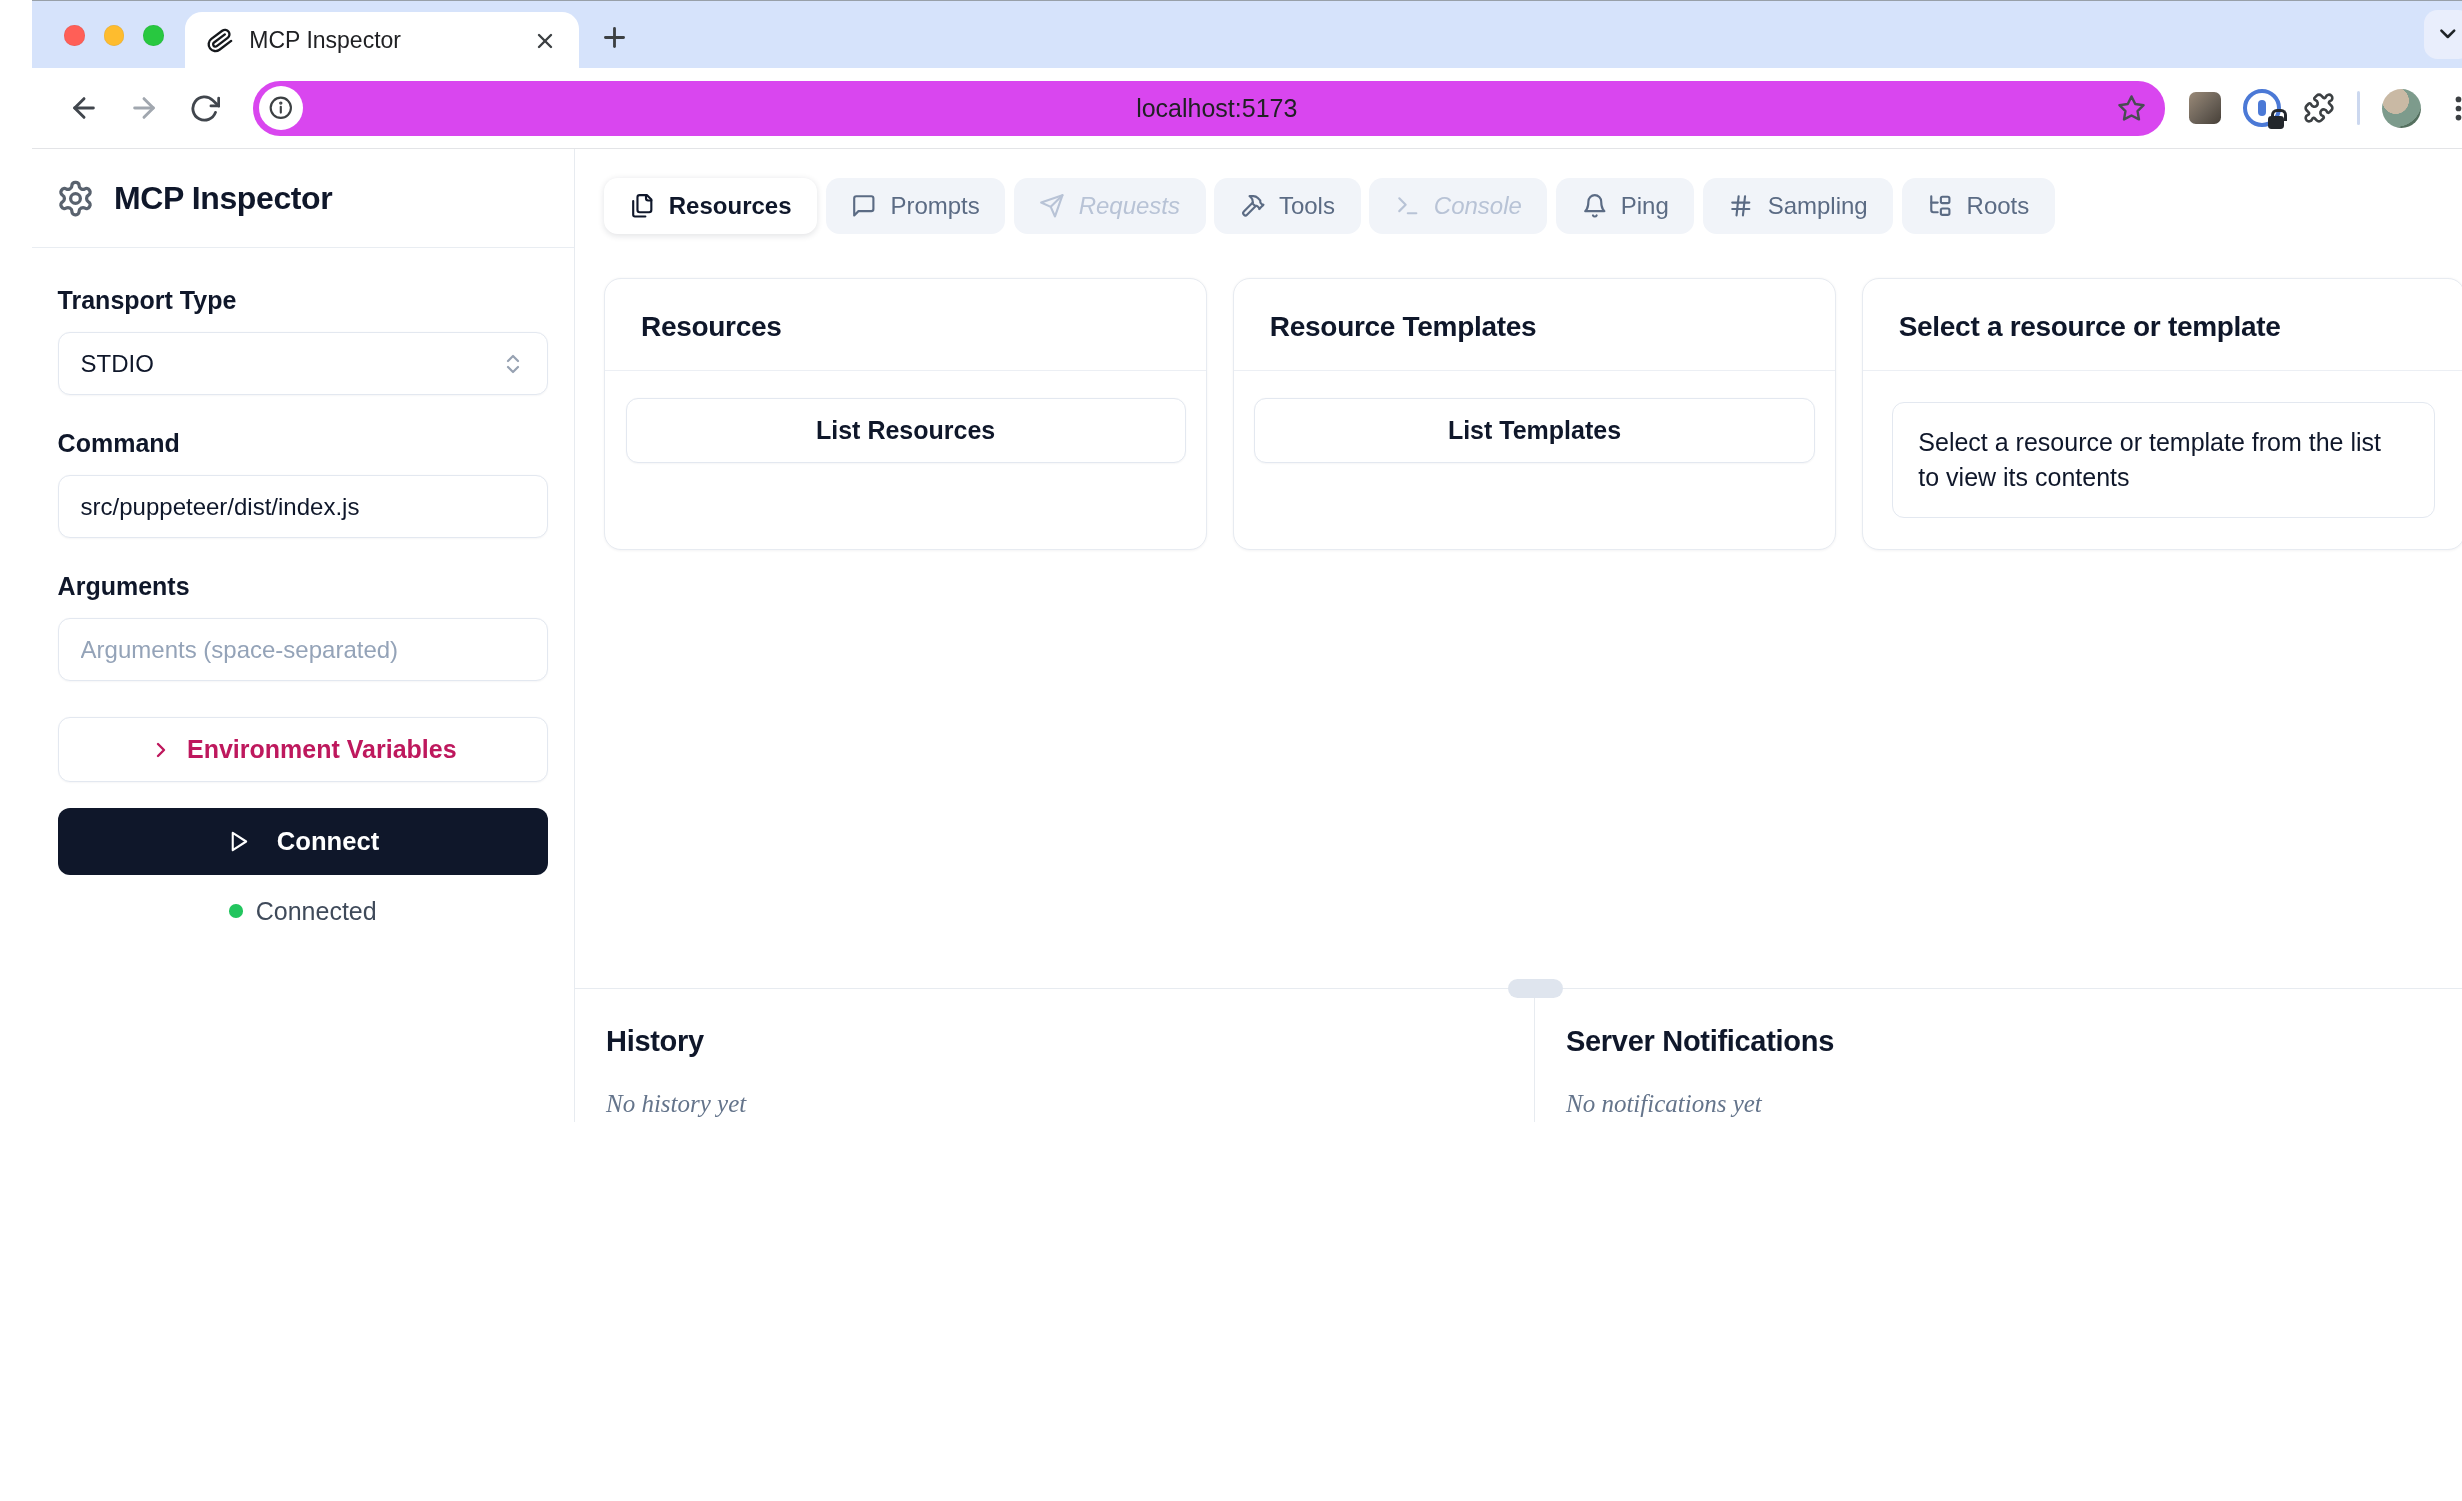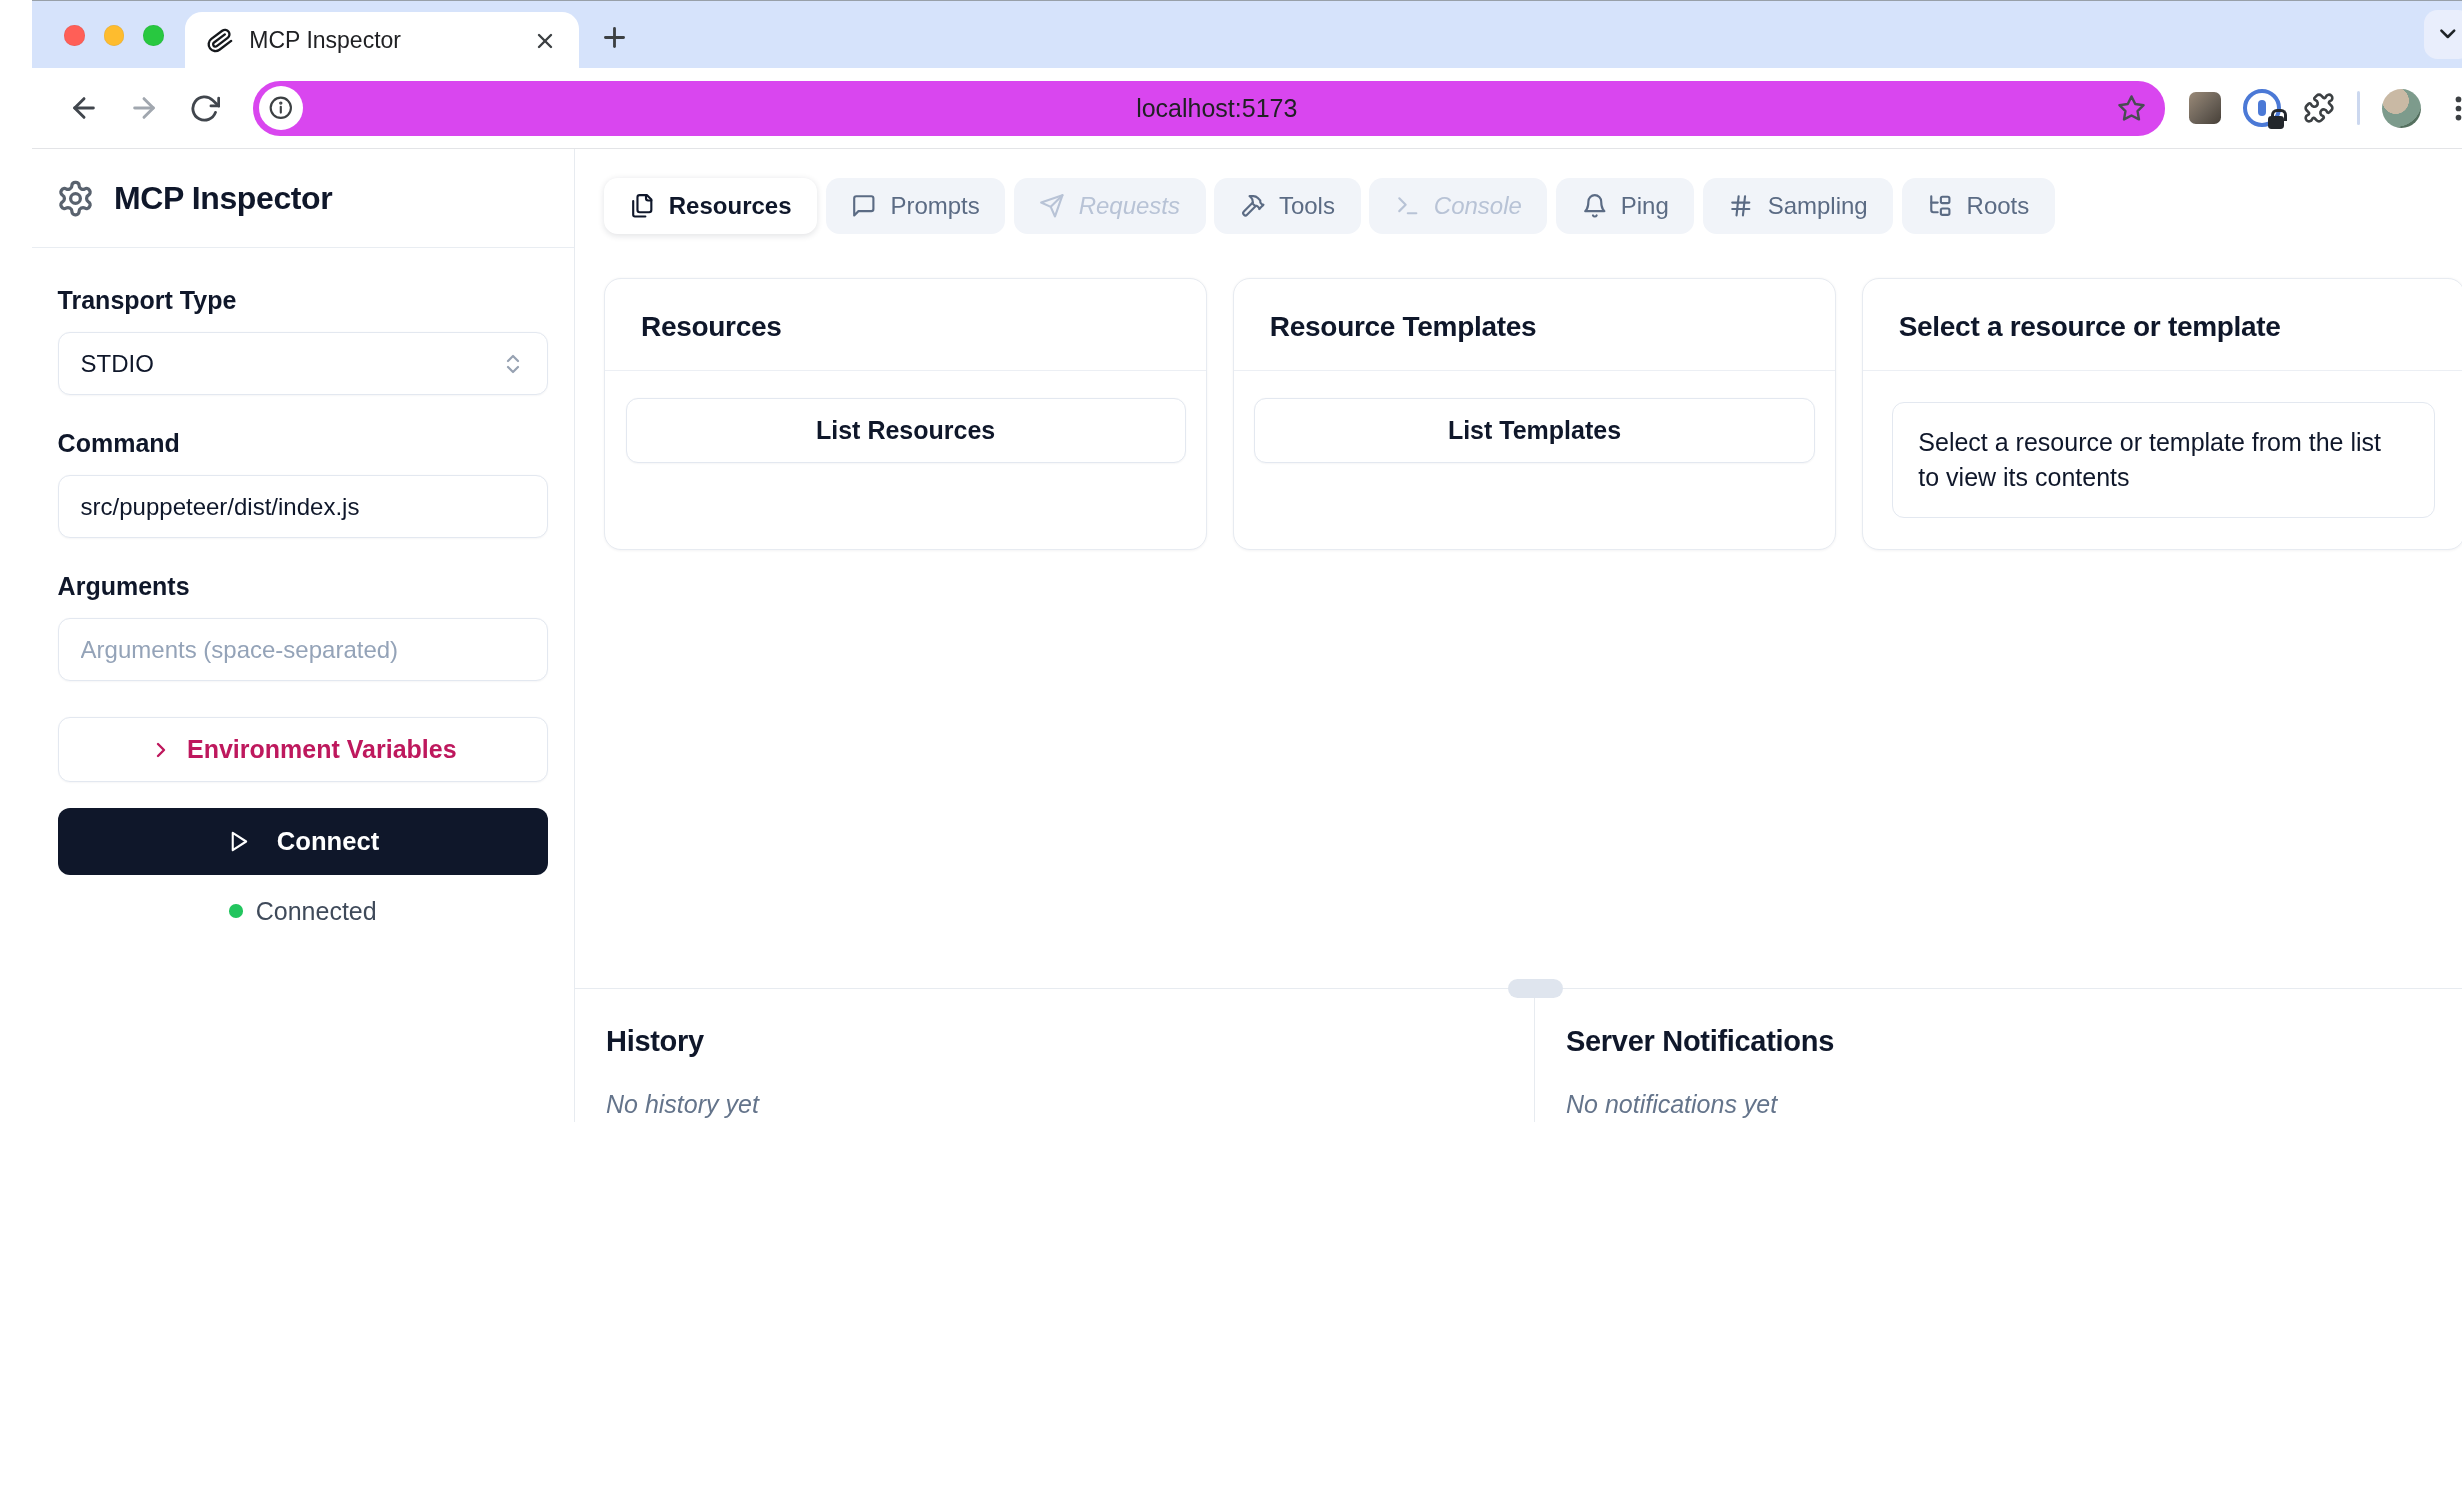--- a/index.html
+++ b/index.html
@@ -79,21 +79,21 @@
   .list-btn { width:100%; height:65px; border:1.7px solid #e3e8f0; border-radius:12px; background:#fff; font-size:25px; font-weight:600;
               color:#0f172a; display:flex; align-items:center; justify-content:center; box-shadow:0 0.9px 1.7px rgba(15,23,42,.04);
               font-family:"Liberation Sans",sans-serif; }
   .msg-box { border:1.7px solid #e3e8f0; border-radius:12px; padding:22px 25.6px; font-size:25px; line-height:35px; color:#0f172a; min-height:109px; }
 
   .bottom { position:absolute; left:0; right:0; top:839px; bottom:0; border-top:1.7px solid #e7ebf0; display:flex; }
   .pane { padding:36px 31px; }
   .pane-history { width:960px; border-right:1.7px solid #e7ebf0; flex:none; }
   .pane-notif { flex:1; }
   .pane-title { font-size:29px; font-weight:700; color:#0f172a; letter-spacing:-0.3px; }
-  .empty-msg { margin-top:32px; font-size:25px; font-style:italic; color:#64748b; }
+  .empty-msg { margin-top:32px; font-size:25px; font-style:italic; color:#64748b;font-family:Liberation Serif, serif; }
   .drag-pill { position:absolute; top:-10.2px; left:933px; width:55px; height:19px; background:#dfe5ee; border-radius:10.2px; }
 
   .corner-dot { position:absolute; left:-53px; top:1477px; width:95px; height:95px; border-radius:50%; background:#171b20; }
 </style>
 </head>
 <body>
 
 <div class="screen">
 
   <div class="tabstrip">

